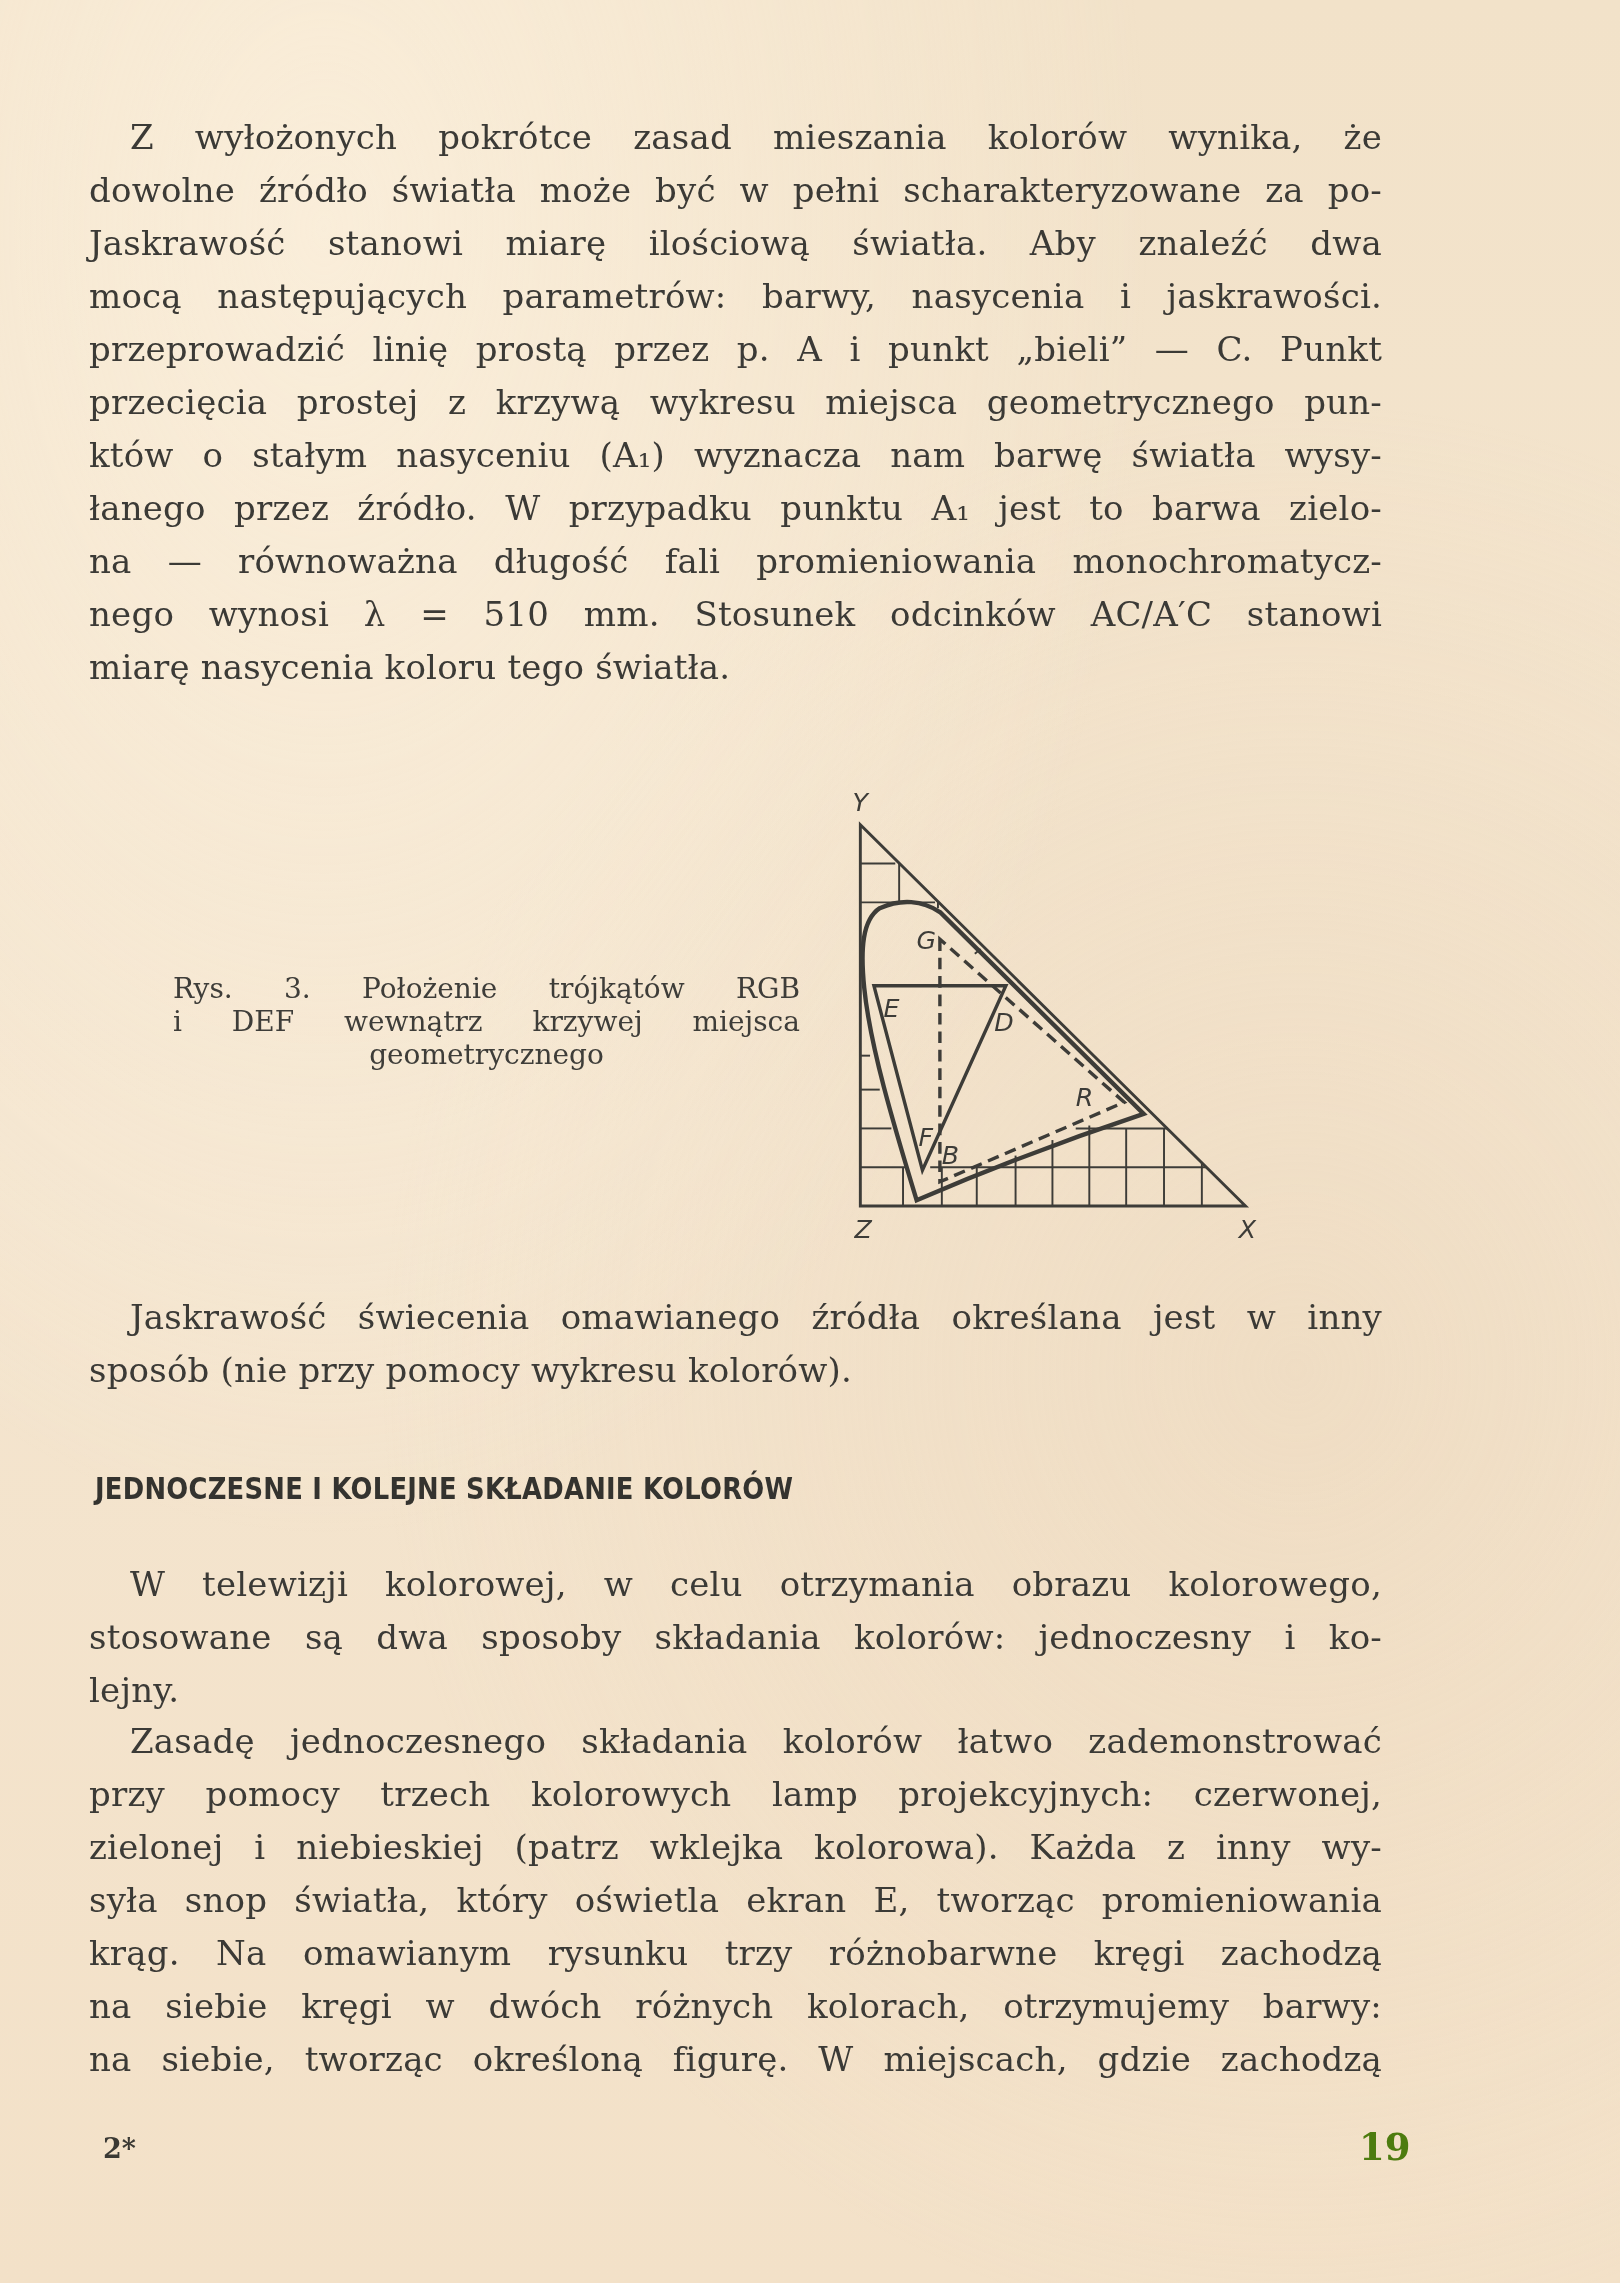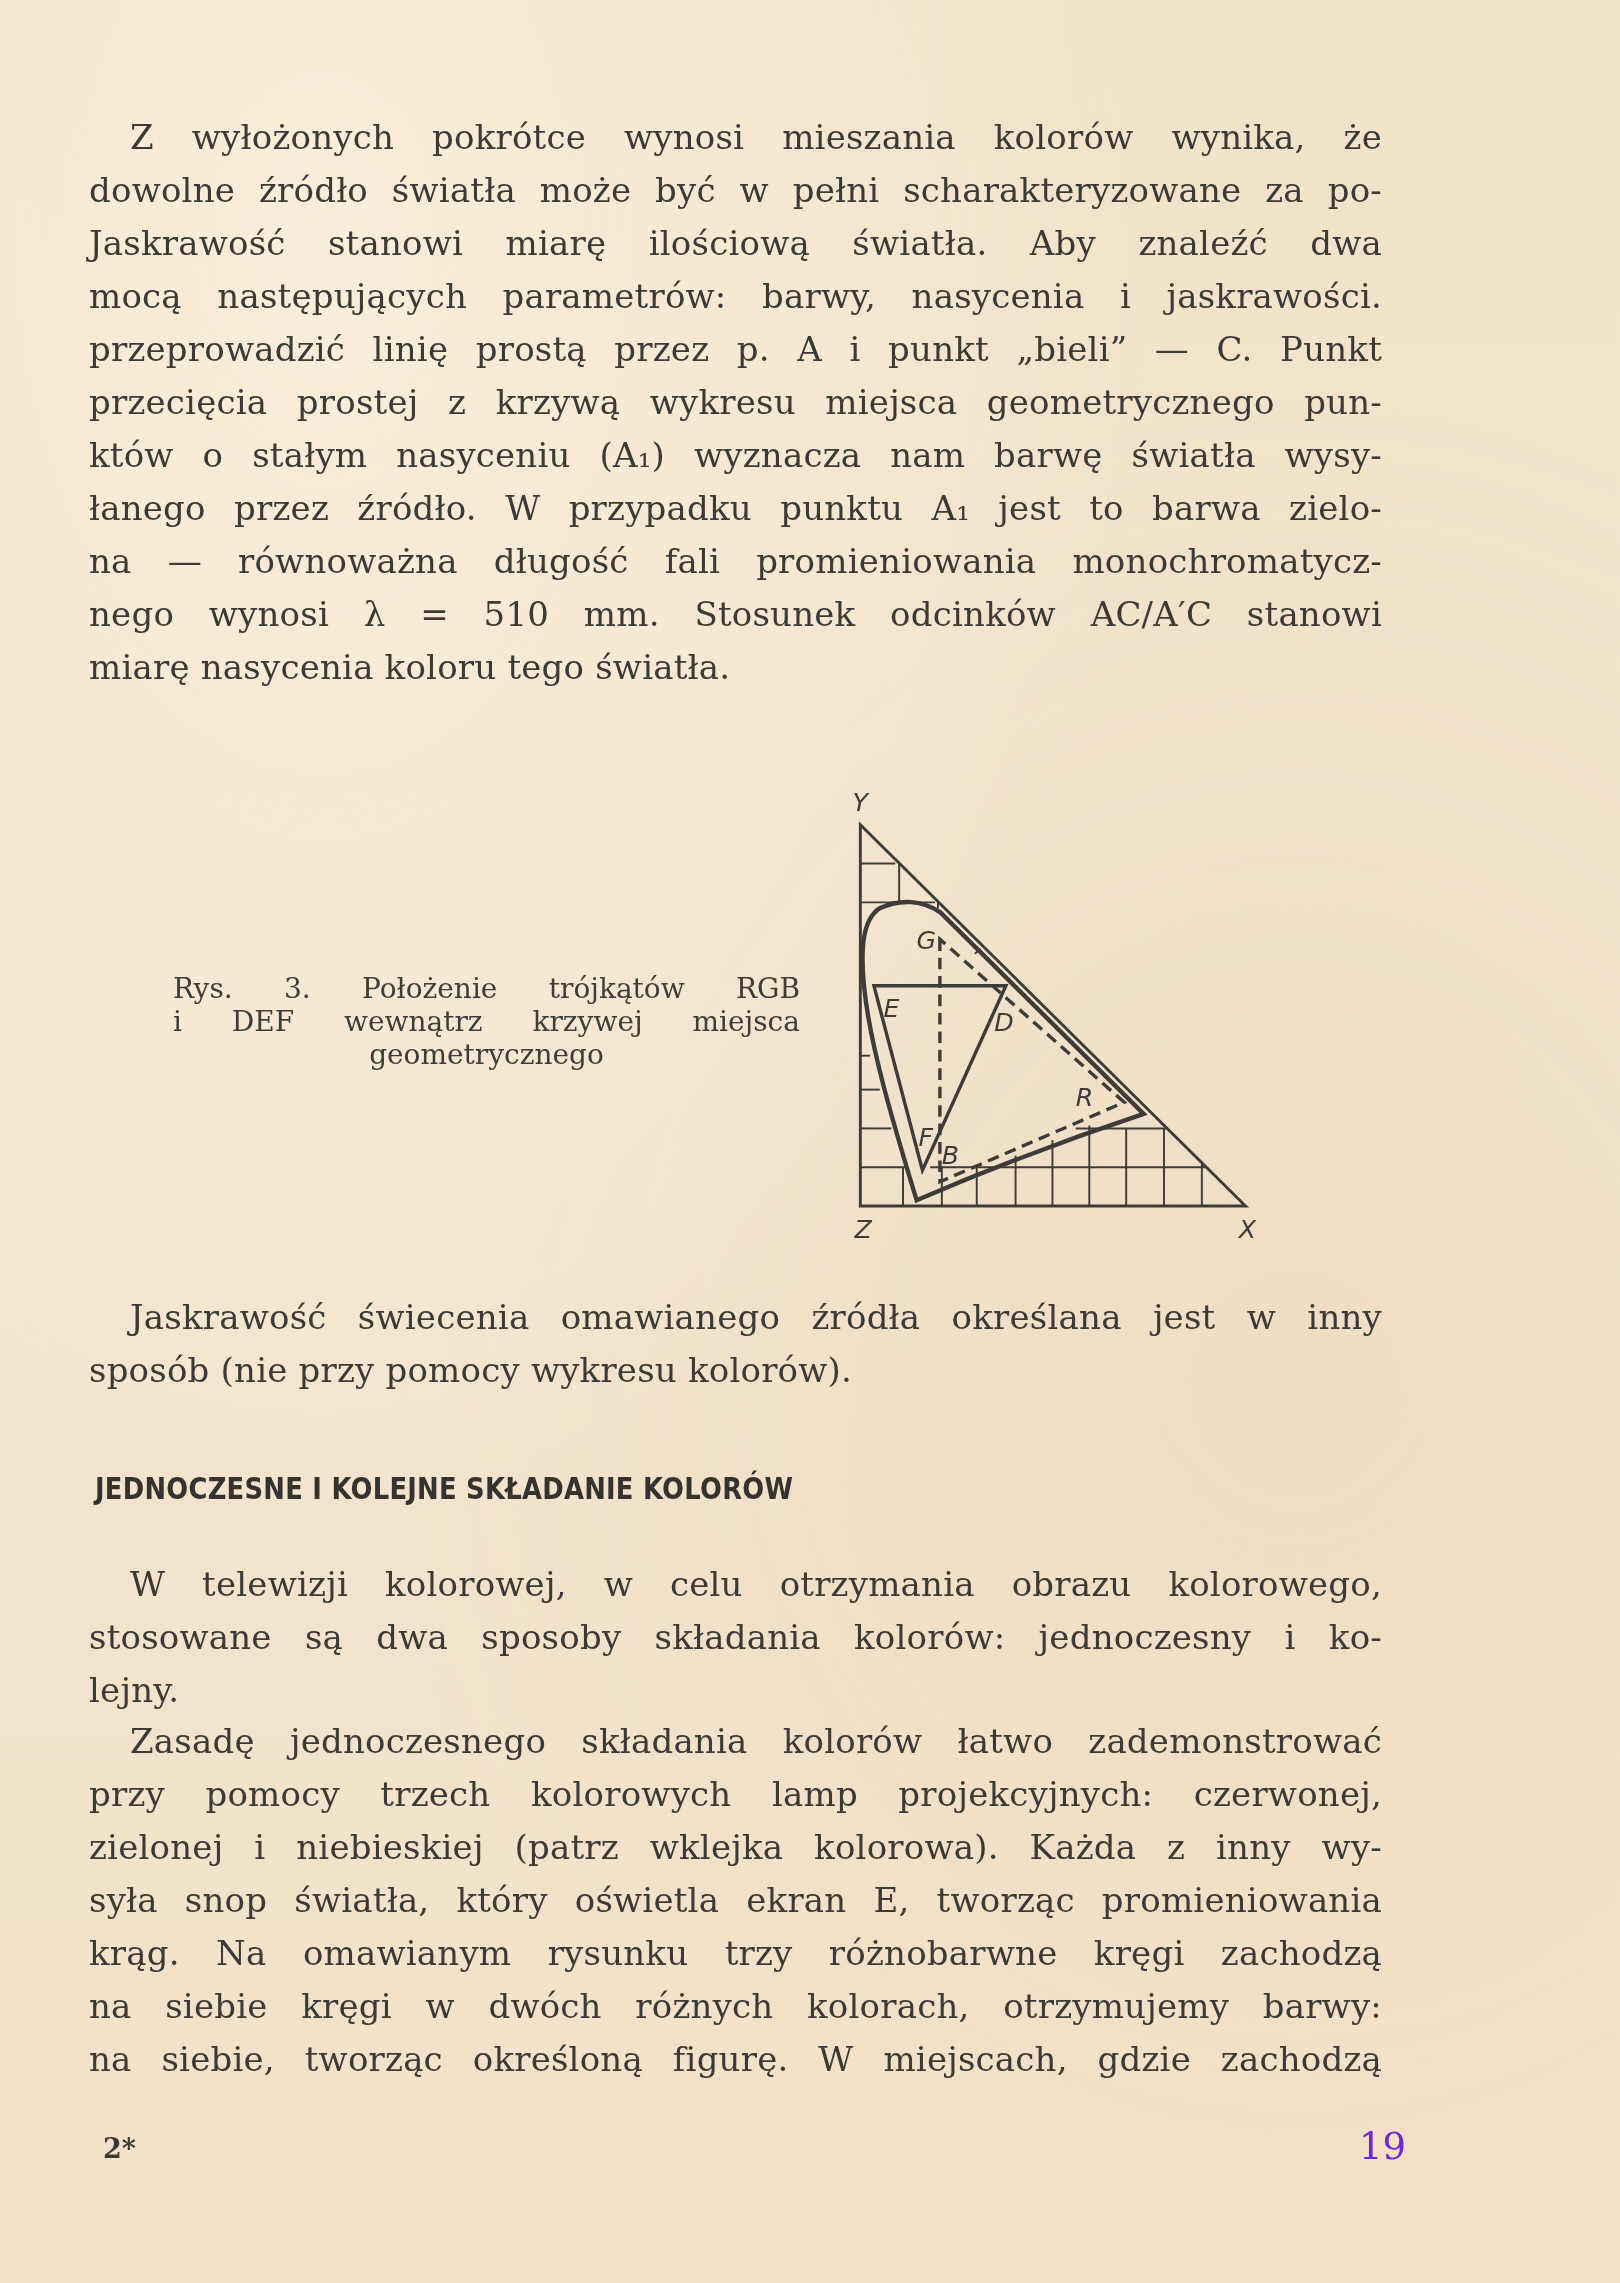--- a/index.html
+++ b/index.html
@@ -33,31 +33,31 @@
     font-family: "DejaVu Sans", "Liberation Sans", sans-serif;
     font-weight: bold; font-size: 30px; letter-spacing: 0.3px; color: #34332f;
     transform: scaleX(0.86); transform-origin: left center;
   }
   .folio-sig {
     position: absolute; left: 103px; top: 2133px;
     font-size: 27px; font-weight: bold; color: #3a3934;
   }
   .folio-num {
     position: absolute; left: 1359px; top: 2125px;
-    font-size: 37px; font-weight: normal; color: #6d28d9;
+    font-size: 37px; font-weight: bold; color: #4d7c0f;
   }
   .figure { position: absolute; left: 833px; top: 784px; width: 435px; height: 456px; }
   .figure svg { width: 100%; height: 100%; overflow: visible; }
   .fig-label { font-family: "DejaVu Sans", "Liberation Sans", sans-serif; font-style: italic; font-size: 26px; fill: #3d3c38; }
 </style>
 </head>
 <body>
 
 <div class="para" style="top:111px;">
-  <span class="line indent">Z wyłożonych pokrótce wynosi mieszania kolorów wynika, że</span>
+  <span class="line indent">Z wyłożonych pokrótce zasad mieszania kolorów wynika, że</span>
   <span class="line">dowolne źródło światła może być w pełni scharakteryzowane za po-</span>
   <span class="line">Jaskrawość stanowi miarę ilościową światła. Aby znaleźć dwa</span>
   <span class="line">mocą następujących parametrów: barwy, nasycenia i jaskrawości.</span>
   <span class="line">przeprowadzić linię prostą przez p. A i punkt „bieli” — C. Punkt</span>
   <span class="line">przecięcia prostej z krzywą wykresu miejsca geometrycznego pun-</span>
   <span class="line">któw o stałym nasyceniu (A₁) wyznacza nam barwę światła wysy-</span>
   <span class="line">łanego przez źródło. W przypadku punktu A₁ jest to barwa zielo-</span>
   <span class="line">na — równoważna długość fali promieniowania monochromatycz-</span>
   <span class="line">nego wynosi λ = 510 mm. Stosunek odcinków AC/A′C stanowi</span>
   <span class="line last">miarę nasycenia koloru tego światła.</span>

